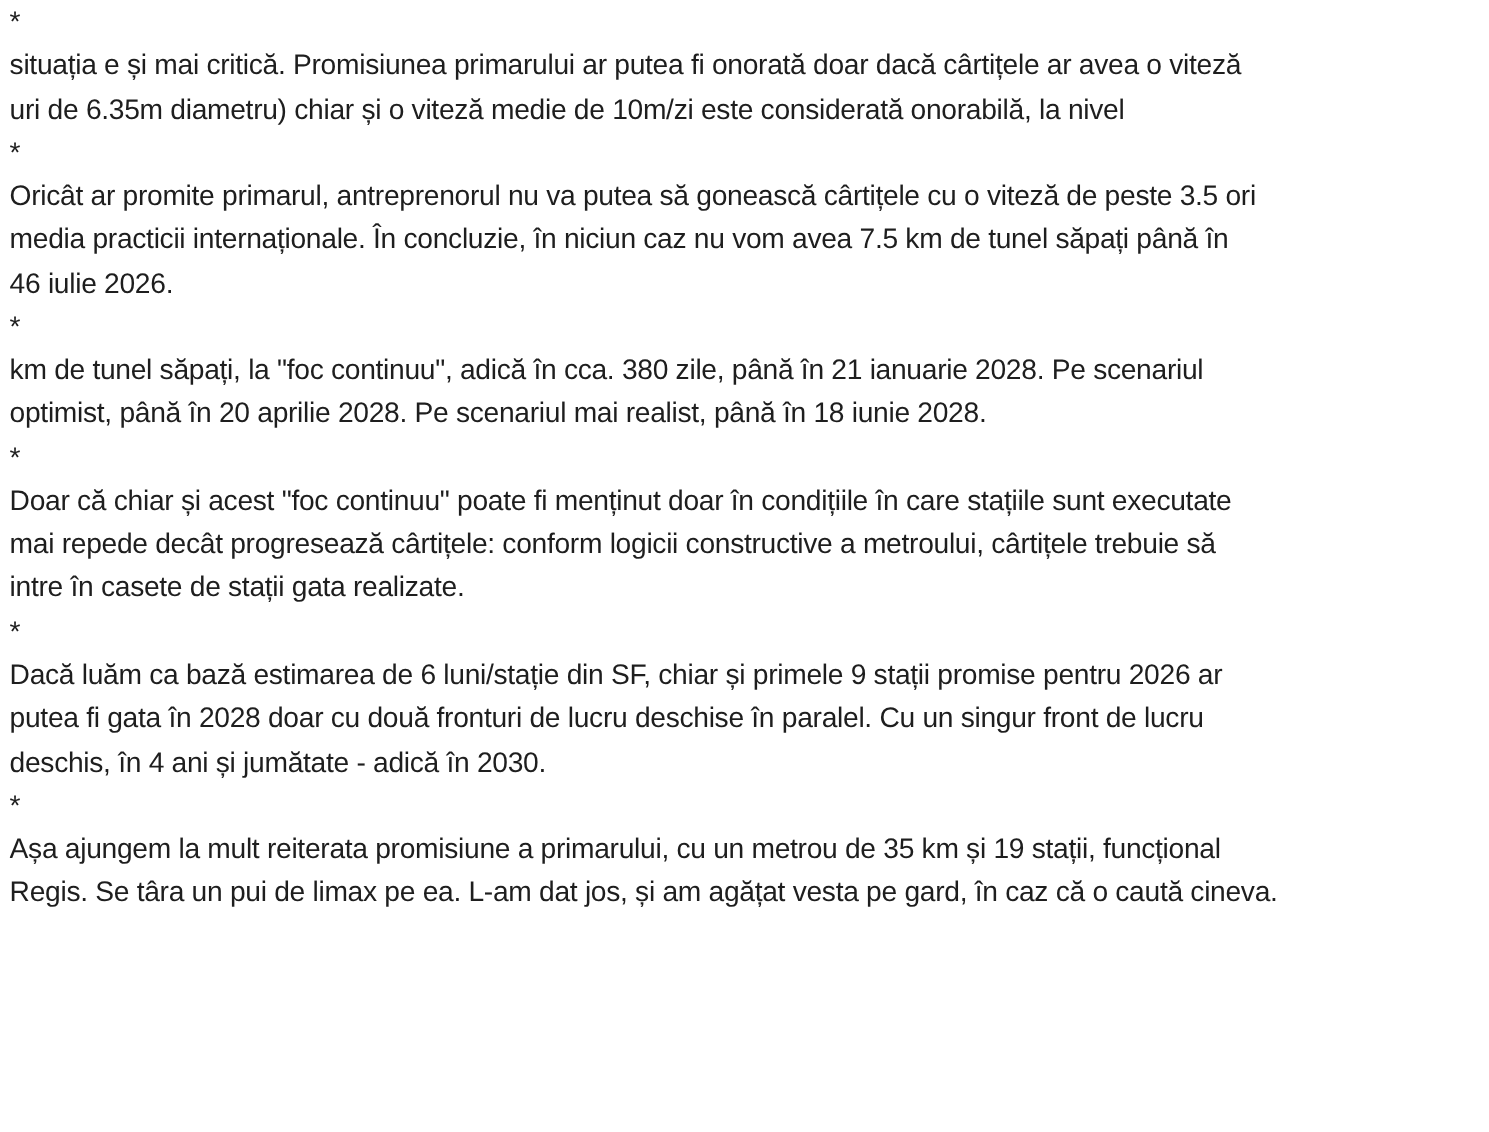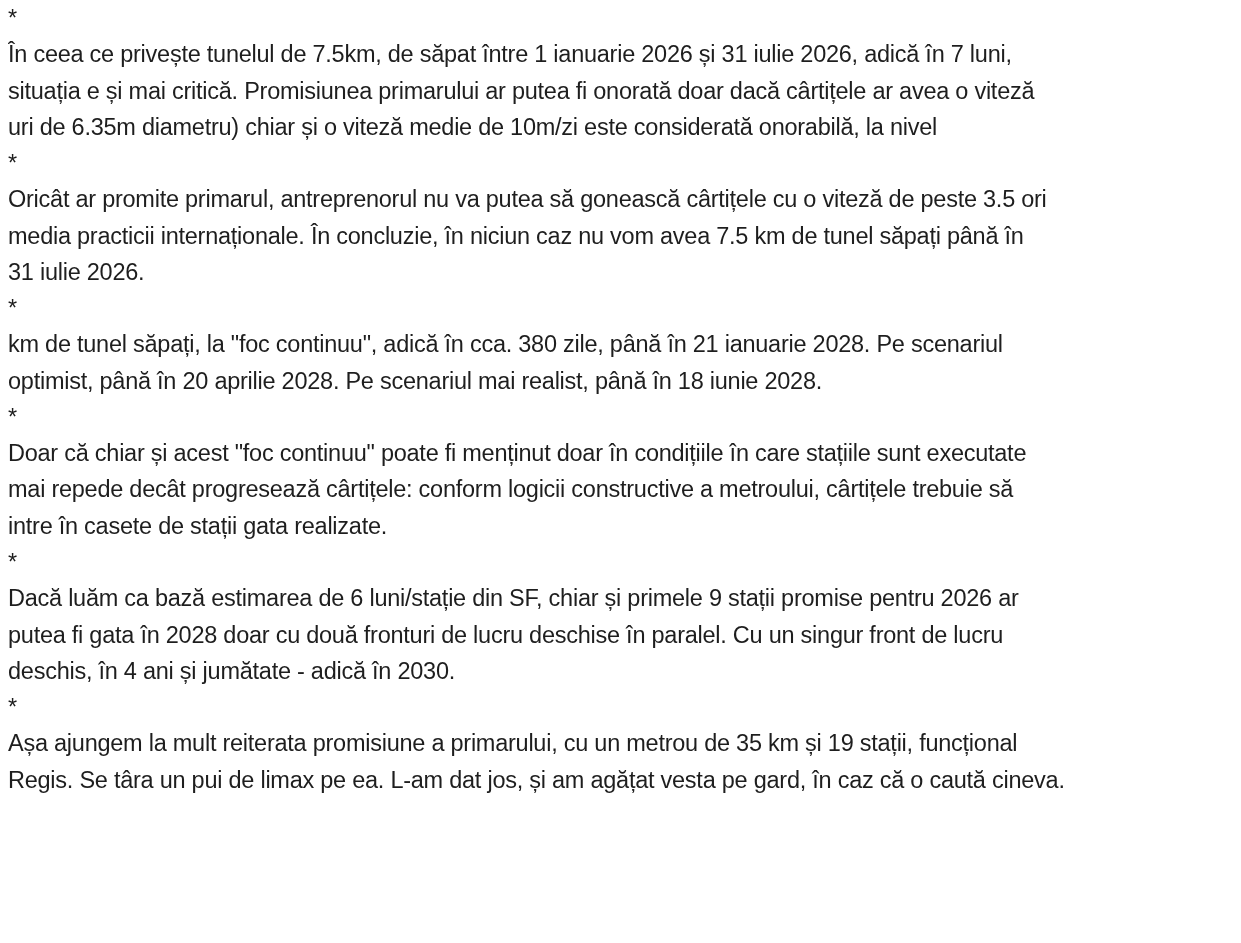--- a/index.html
+++ b/index.html
@@ -34,29 +34,28 @@
     height: 36.27px;
     overflow: hidden;
   }
 </style>
 </head>
 <body>
 
 <div class="document">
     <div class="separator">*</div>
     <div class="paragraph">
-      <div class="line">În ceea ce privește tunelul de 7.5km, de săpat între 1 ianuarie 2026 și 31 iulie 2026, adică în 7 luni,</div>
       <div class="line">situația e și mai critică. Promisiunea primarului ar putea fi onorată doar dacă cârtițele ar avea o viteză</div>
       <div class="line">uri de 6.35m diametru) chiar și o viteză medie de 10m/zi este considerată onorabilă, la nivel</div>
     </div>
     <div class="separator">*</div>
     <div class="paragraph">
       <div class="line">Oricât ar promite primarul, antreprenorul nu va putea să gonească cârtițele cu o viteză de peste 3.5 ori</div>
       <div class="line">media practicii internaționale. În concluzie, în niciun caz nu vom avea 7.5 km de tunel săpați până în</div>
-      <div class="line">31 iulie 2026.</div>
+      <div class="line">46 iulie 2026.</div>
     </div>
     <div class="separator">*</div>
     <div class="paragraph">
       <div class="line">km de tunel săpați, la "foc continuu", adică în cca. 380 zile, până în 21 ianuarie 2028. Pe scenariul</div>
       <div class="line">optimist, până în 20 aprilie 2028. Pe scenariul mai realist, până în 18 iunie 2028.</div>
     </div>
     <div class="separator">*</div>
     <div class="paragraph">
       <div class="line">Doar că chiar și acest "foc continuu" poate fi menținut doar în condițiile în care stațiile sunt executate</div>
       <div class="line">mai repede decât progresează cârtițele: conform logicii constructive a metroului, cârtițele trebuie să</div>

